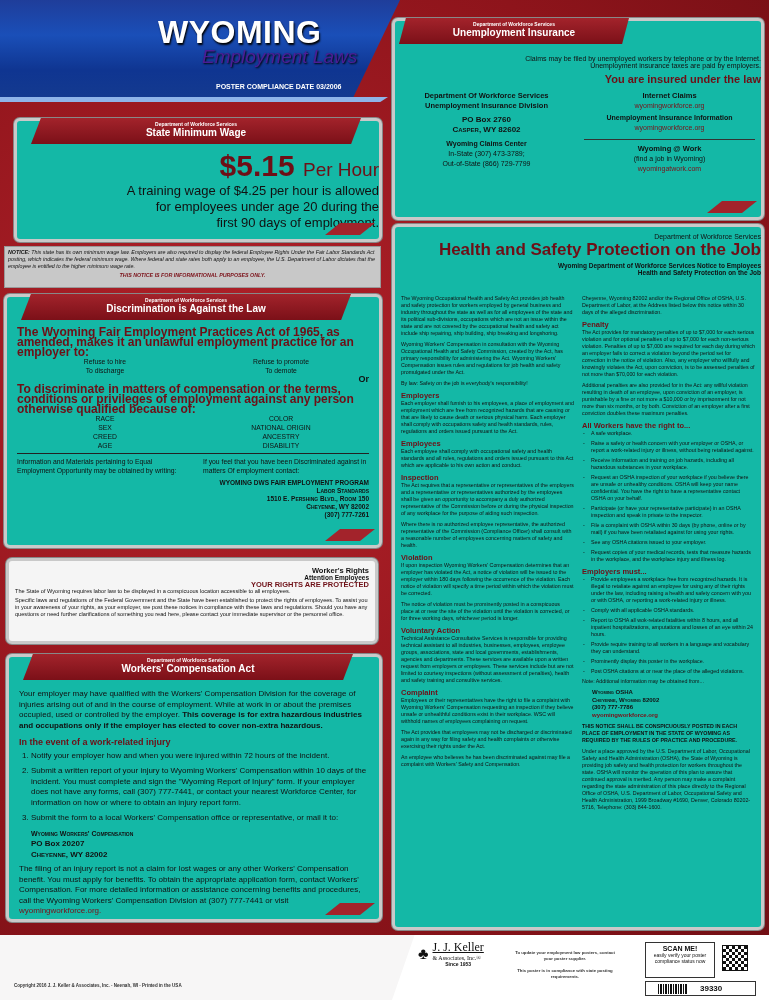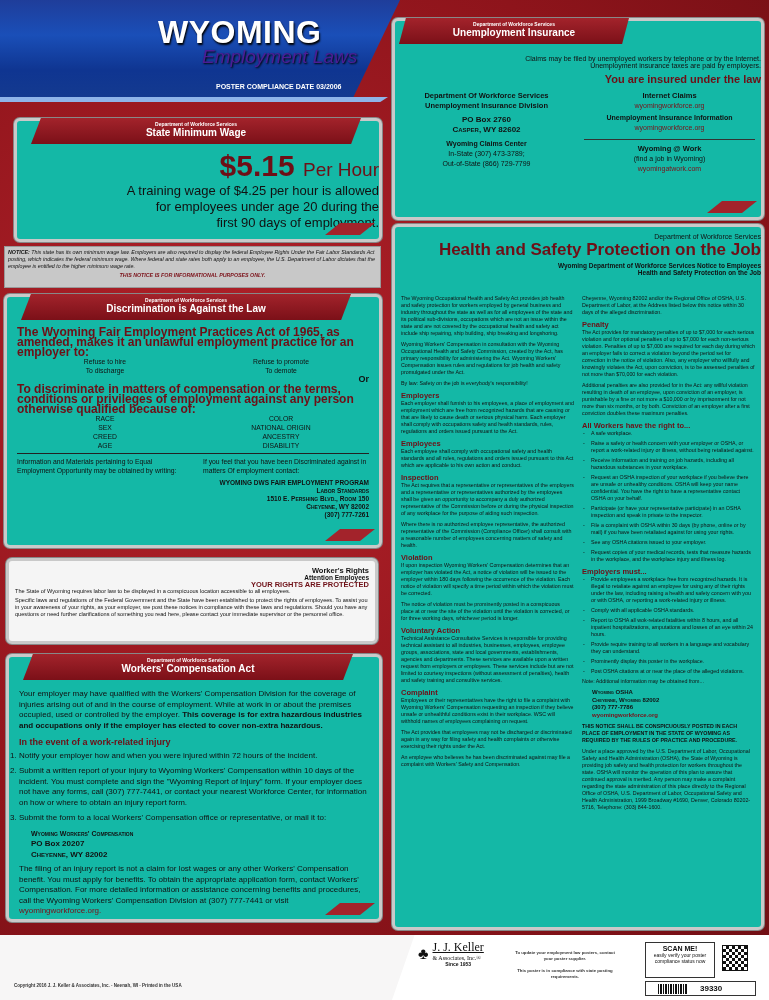--- a/index.html
+++ b/index.html
@@ -34,21 +34,21 @@
 .disc .body{position:absolute;top:30px;left:10px;right:10px;font-size:6.8px;line-height:9px}
 .disc h4{font-size:12px;color:#6e0f16;line-height:10px}
 .disc .pair{display:flex}
 .disc .pair span{flex:1;text-align:center}
 .disc hr{border:0;border-top:1px solid #222;margin:3px 0}
 
 .wr{font-size:5.6px;line-height:7px;padding:6px 6px}
 
 .wc .body{position:absolute;top:32px;left:10px;right:10px;font-size:8px;line-height:10.5px}
 .wc h4{font-size:9px;color:#6e0f16;margin:6px 0 3px}
-.wc ol{}
+.wc ol{margin-left:12px}
 .wc li{margin-bottom:5px}
 
 .hs .hdr{text-align:right;margin-top:6px}
 .hs .cols{position:absolute;top:68px;left:6px;right:6px;display:flex;gap:8px;font-size:5.3px;line-height:7px}
 .hs .c{flex:1}
 .hs h5{font-size:7.5px;color:#6e0f16;margin:5px 0 1px}
 .hs p{margin-bottom:4px}
 .hs ul{list-style:none}
 .hs li{padding-left:9px;position:relative;margin-bottom:3px}
 .hs li:before{content:"-";position:absolute;left:1px}

